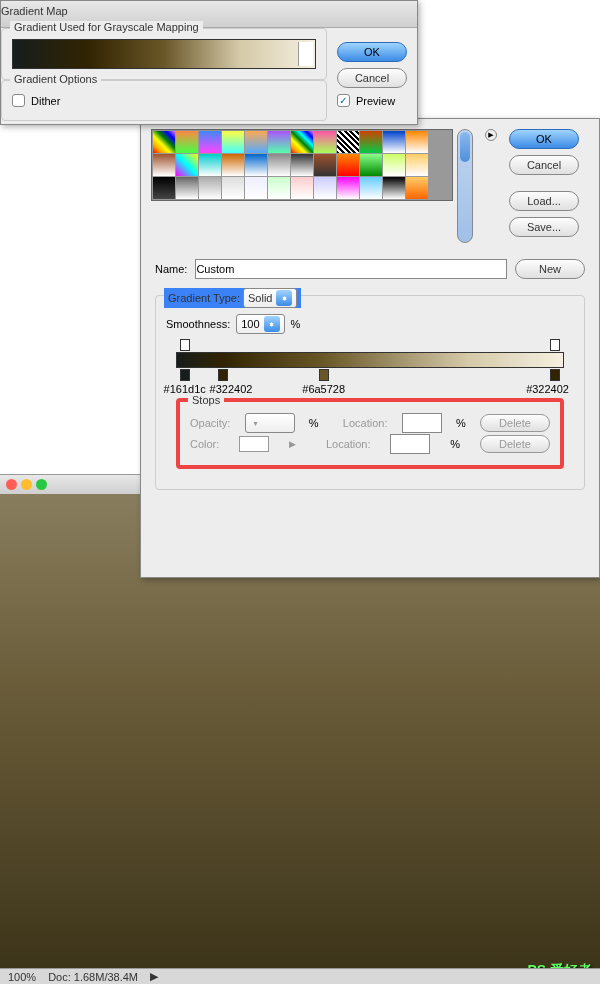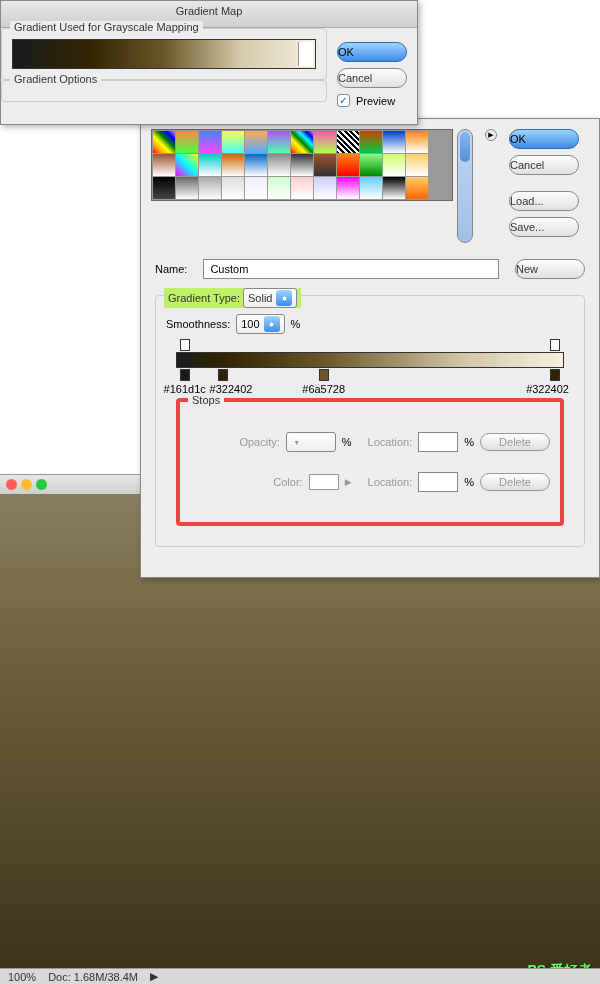--- a/index.html
+++ b/index.html
@@ -1,42 +1,42 @@
 <!DOCTYPE html>
 <html><head>
 <meta charset="utf-8">
 <style>
 *{box-sizing:border-box;margin:0;padding:0;font-family:"Lucida Grande",Arial,sans-serif;font-size:11px}
 body{width:600px;height:984px;background:#fff;position:relative;overflow:hidden}
 .dialog{position:absolute;background:#ededed;border:1px solid #888;box-shadow:2px 2px 6px rgba(0,0,0,.3)}
-.titlebar{height:27px;background:linear-gradient(#e8e8e8,#cfcfcf);text-align:center;line-height:20px;color:#333;border-bottom:1px solid #aaa}
+.titlebar{height:27px;background:linear-gradient(#e8e8e8,#cfcfcf);line-height:20px;color:#333;border-bottom:1px solid #aaa}
 .group{border:1px solid #ccc;border-radius:4px;padding:10px;position:relative}
 .group-title{position:absolute;top:-8px;left:8px;background:#ededed;padding:0 4px;color:#333}
-.aqua-btn{display:block;width:70px;height:20px;border:1px solid #888;border-radius:10px;background:linear-gradient(#fdfdfd,#e0e0e0);line-height:18px;margin-bottom:6px;color:#333}
+.aqua-btn{display:block;width:70px;height:20px;border:1px solid #888;border-radius:10px;background:linear-gradient(#fdfdfd,#e0e0e0);text-align:center;line-height:18px;margin-bottom:6px;color:#333}
 .aqua-btn.primary{background:linear-gradient(#a0d4ff,#3b8be6);border-color:#2d6db8;color:#000}
 .grad-preview{height:30px;border:1px solid #333;background:linear-gradient(to right,#161d1c,#322402,#6a5728,#d4c9a8,#f5f0e0);position:relative}
 .grad-preview::after{content:"";position:absolute;right:2px;top:2px;bottom:2px;width:14px;background:#fff;border-left:1px solid #999}
 .grad-arrow{position:absolute;right:5px;top:50%;transform:translateY(-50%);width:0;height:0;border-left:4px solid transparent;border-right:4px solid transparent;border-top:6px solid #333}
 .check-row{display:flex;align-items:center;gap:6px;margin:3px 0}
 .check{width:13px;height:13px;border:1px solid #888;border-radius:3px;background:#fff;display:flex;align-items:center;justify-content:center;font-size:10px;color:#06c}
 .swatch-grid{display:grid;grid-template-columns:repeat(12,22px);gap:1px;background:#999;padding:1px;border:1px solid #666}
 .swatch{width:22px;height:22px;background:#888}
 .scroll{width:16px;background:linear-gradient(#c0d4f0,#a0c0e8);border:1px solid #888;border-radius:8px;position:relative}
 .scroll::before{content:"";position:absolute;top:2px;left:2px;right:2px;height:30px;background:linear-gradient(#8ab8f0,#5090d8);border-radius:6px}
-.text-input{border:1px solid #888;background:#fff;padding:2px 6px;height:20px}
+.text-input{border:1px solid #888;background:#fff;padding:2px 0;height:20px}
 .dropdown{border:1px solid #888;border-radius:3px;background:linear-gradient(#fff,#eee);padding:1px 4px;display:inline-flex;align-items:center;gap:4px;height:20px}
 .dd-btn{width:16px;height:16px;background:linear-gradient(#a0d4ff,#3b8be6);border-radius:3px;display:flex;align-items:center;justify-content:center;font-size:8px;color:#fff}
 .dd-btn::before{content:"▴";position:relative;top:-1px}
 .dd-btn::after{content:"▾";position:absolute}
 .grad-bar{height:16px;border:1px solid #333;background:linear-gradient(to right,#161d1c 0%,#322402 12%,#6a5728 38%,#d4c9a8 75%,#f5f0e0 100%);position:relative;margin:18px 10px}
 .stop{position:absolute;width:10px;height:12px;background:#fff;border:1px solid #333;bottom:-14px;transform:translateX(-50%)}
 .stop.top{bottom:auto;top:-14px}
 .stop-label{position:absolute;bottom:-28px;font-size:11px;transform:translateX(-50%);white-space:nowrap}
 .stops-group{border:4px solid #ef4444;border-radius:4px;margin:30px 10px 10px;padding:10px;position:relative}
-.stops-row{display:flex;align-items:center;gap:6px;margin:20px 0;justify-content:flex-end}
+.stops-row{display:flex;align-items:center;gap:6px;margin:1px 0;justify-content:space-between}
 .stops-row label{color:#999}
 .delete-btn{width:70px;height:18px;border:1px solid #999;border-radius:9px;background:linear-gradient(#fdfdfd,#e0e0e0);text-align:center;line-height:16px;color:#999}
 .color-well{width:30px;height:16px;border:1px solid #999;background:#fff}
 .canvas-img{position:absolute;left:0;top:480px;width:600px;height:504px;background:linear-gradient(180deg,#8a8060 0%,#6b5d3a 40%,#3a3218 100%)}
 .window-chrome{position:absolute;left:0;top:474px;width:600px;height:20px;background:linear-gradient(#e8e8e8,#cfcfcf);border-top:1px solid #999;display:flex;align-items:center;gap:4px;padding-left:6px}
 .traffic{width:11px;height:11px;border-radius:50%}
 .statusbar{position:absolute;left:0;bottom:0;width:600px;height:16px;background:#d8d8d8;border-top:1px solid #999;display:flex;align-items:center;font-size:9px;padding:0 8px;gap:12px;color:#333}
 .tree-area{position:absolute;left:0;top:494px;width:180px;height:220px;background:radial-gradient(ellipse at 30% 40%,#2d4018,#1a2810);border-radius:0 60% 50% 0}
 .watermark{position:absolute;right:8px;bottom:4px;color:#5eff5e;font-size:14px;font-weight:bold;text-shadow:1px 1px 2px #000}
 .triangle-btn{width:12px;height:12px;border-radius:50%;border:1px solid #888;display:flex;align-items:center;justify-content:center;font-size:7px}
@@ -111,28 +111,28 @@
       </div>
     <div style="width:80px">
       <div class="aqua-btn primary">OK</div>
       <div class="aqua-btn">Cancel</div>
       <div style="height:10px"></div>
       <div class="aqua-btn">Load...</div>
       <div class="aqua-btn">Save...</div>
     </div>
   </div>
 
-  <div style="display:flex;align-items:center;gap:16px;padding:6px 14px">
+  <div style="display:flex;align-items:center;gap:8px;padding:6px 14px">
     <span>Name:</span>
     <input class="text-input" style="flex: 1 1 0%;" value="Custom">
     <div class="aqua-btn" style="margin:0">New</div>
   </div>
 
   <div class="group" style="margin:10px 14px">
-    <div class="group-title" style="background:#bef264">
+    <div class="group-title" style="background:#3b82f6">
       <span>Gradient Type:</span>
       <span class="dropdown">
         <span>Solid</span>
         <span class="dd-btn"></span>
       </span>
     </div>
     <div style="display:flex;align-items:center;gap:6px;margin-top:8px">
       <span>Smoothness:</span>
       <span class="dropdown">
         <span>100</span>
@@ -186,20 +186,24 @@
   <div style="display:flex">
     <div style="flex:1">
       <div class="group">
         <div class="group-title">Gradient Used for Grayscale Mapping</div>
         <div class="grad-preview">
           <div class="grad-arrow"></div>
         </div>
       </div>
       <div class="group">
         <div class="group-title">Gradient Options</div>
+        <div class="check-row">
+          <div class="check"></div>
+          <span>Dither</span>
+        </div>
       </div>
     </div>
     <div style="width:90px;padding:14px 10px">
       <div class="aqua-btn primary">OK</div>
       <div class="aqua-btn">Cancel</div>
       <div class="check-row" style="margin-top:6px">
         <div class="check">✓</div>
         <span>Preview</span>
       </div>
     </div>

